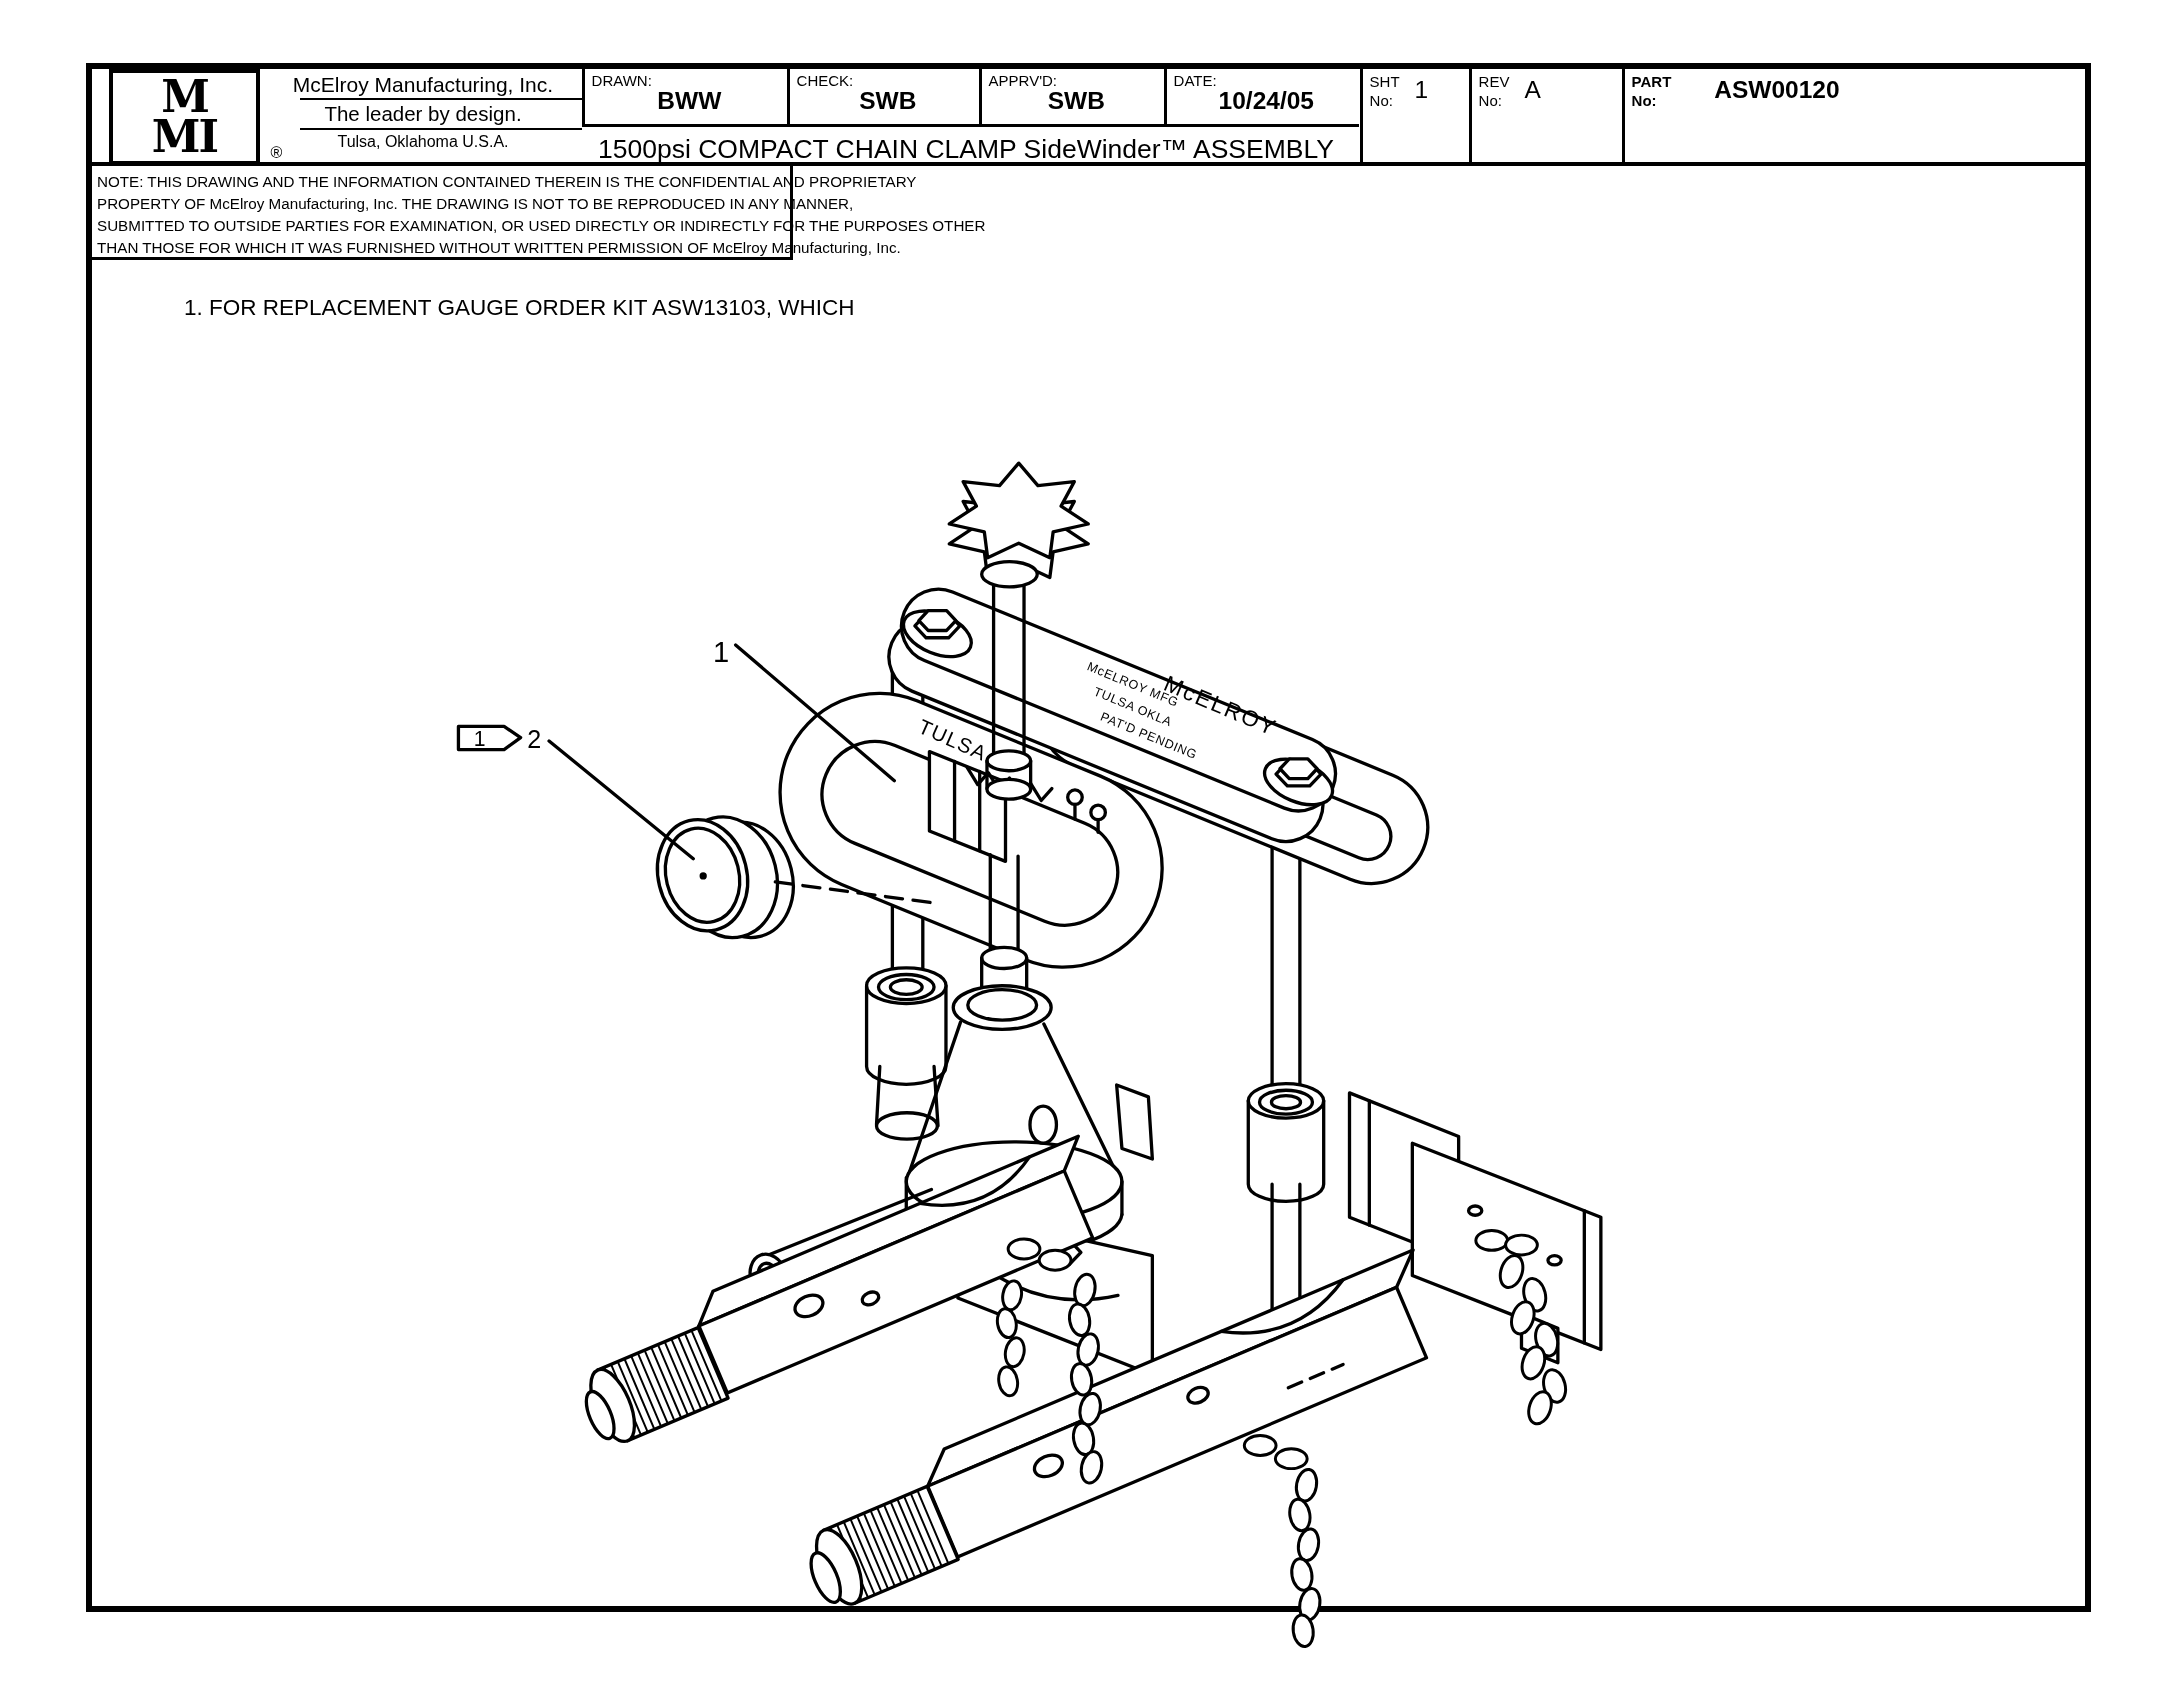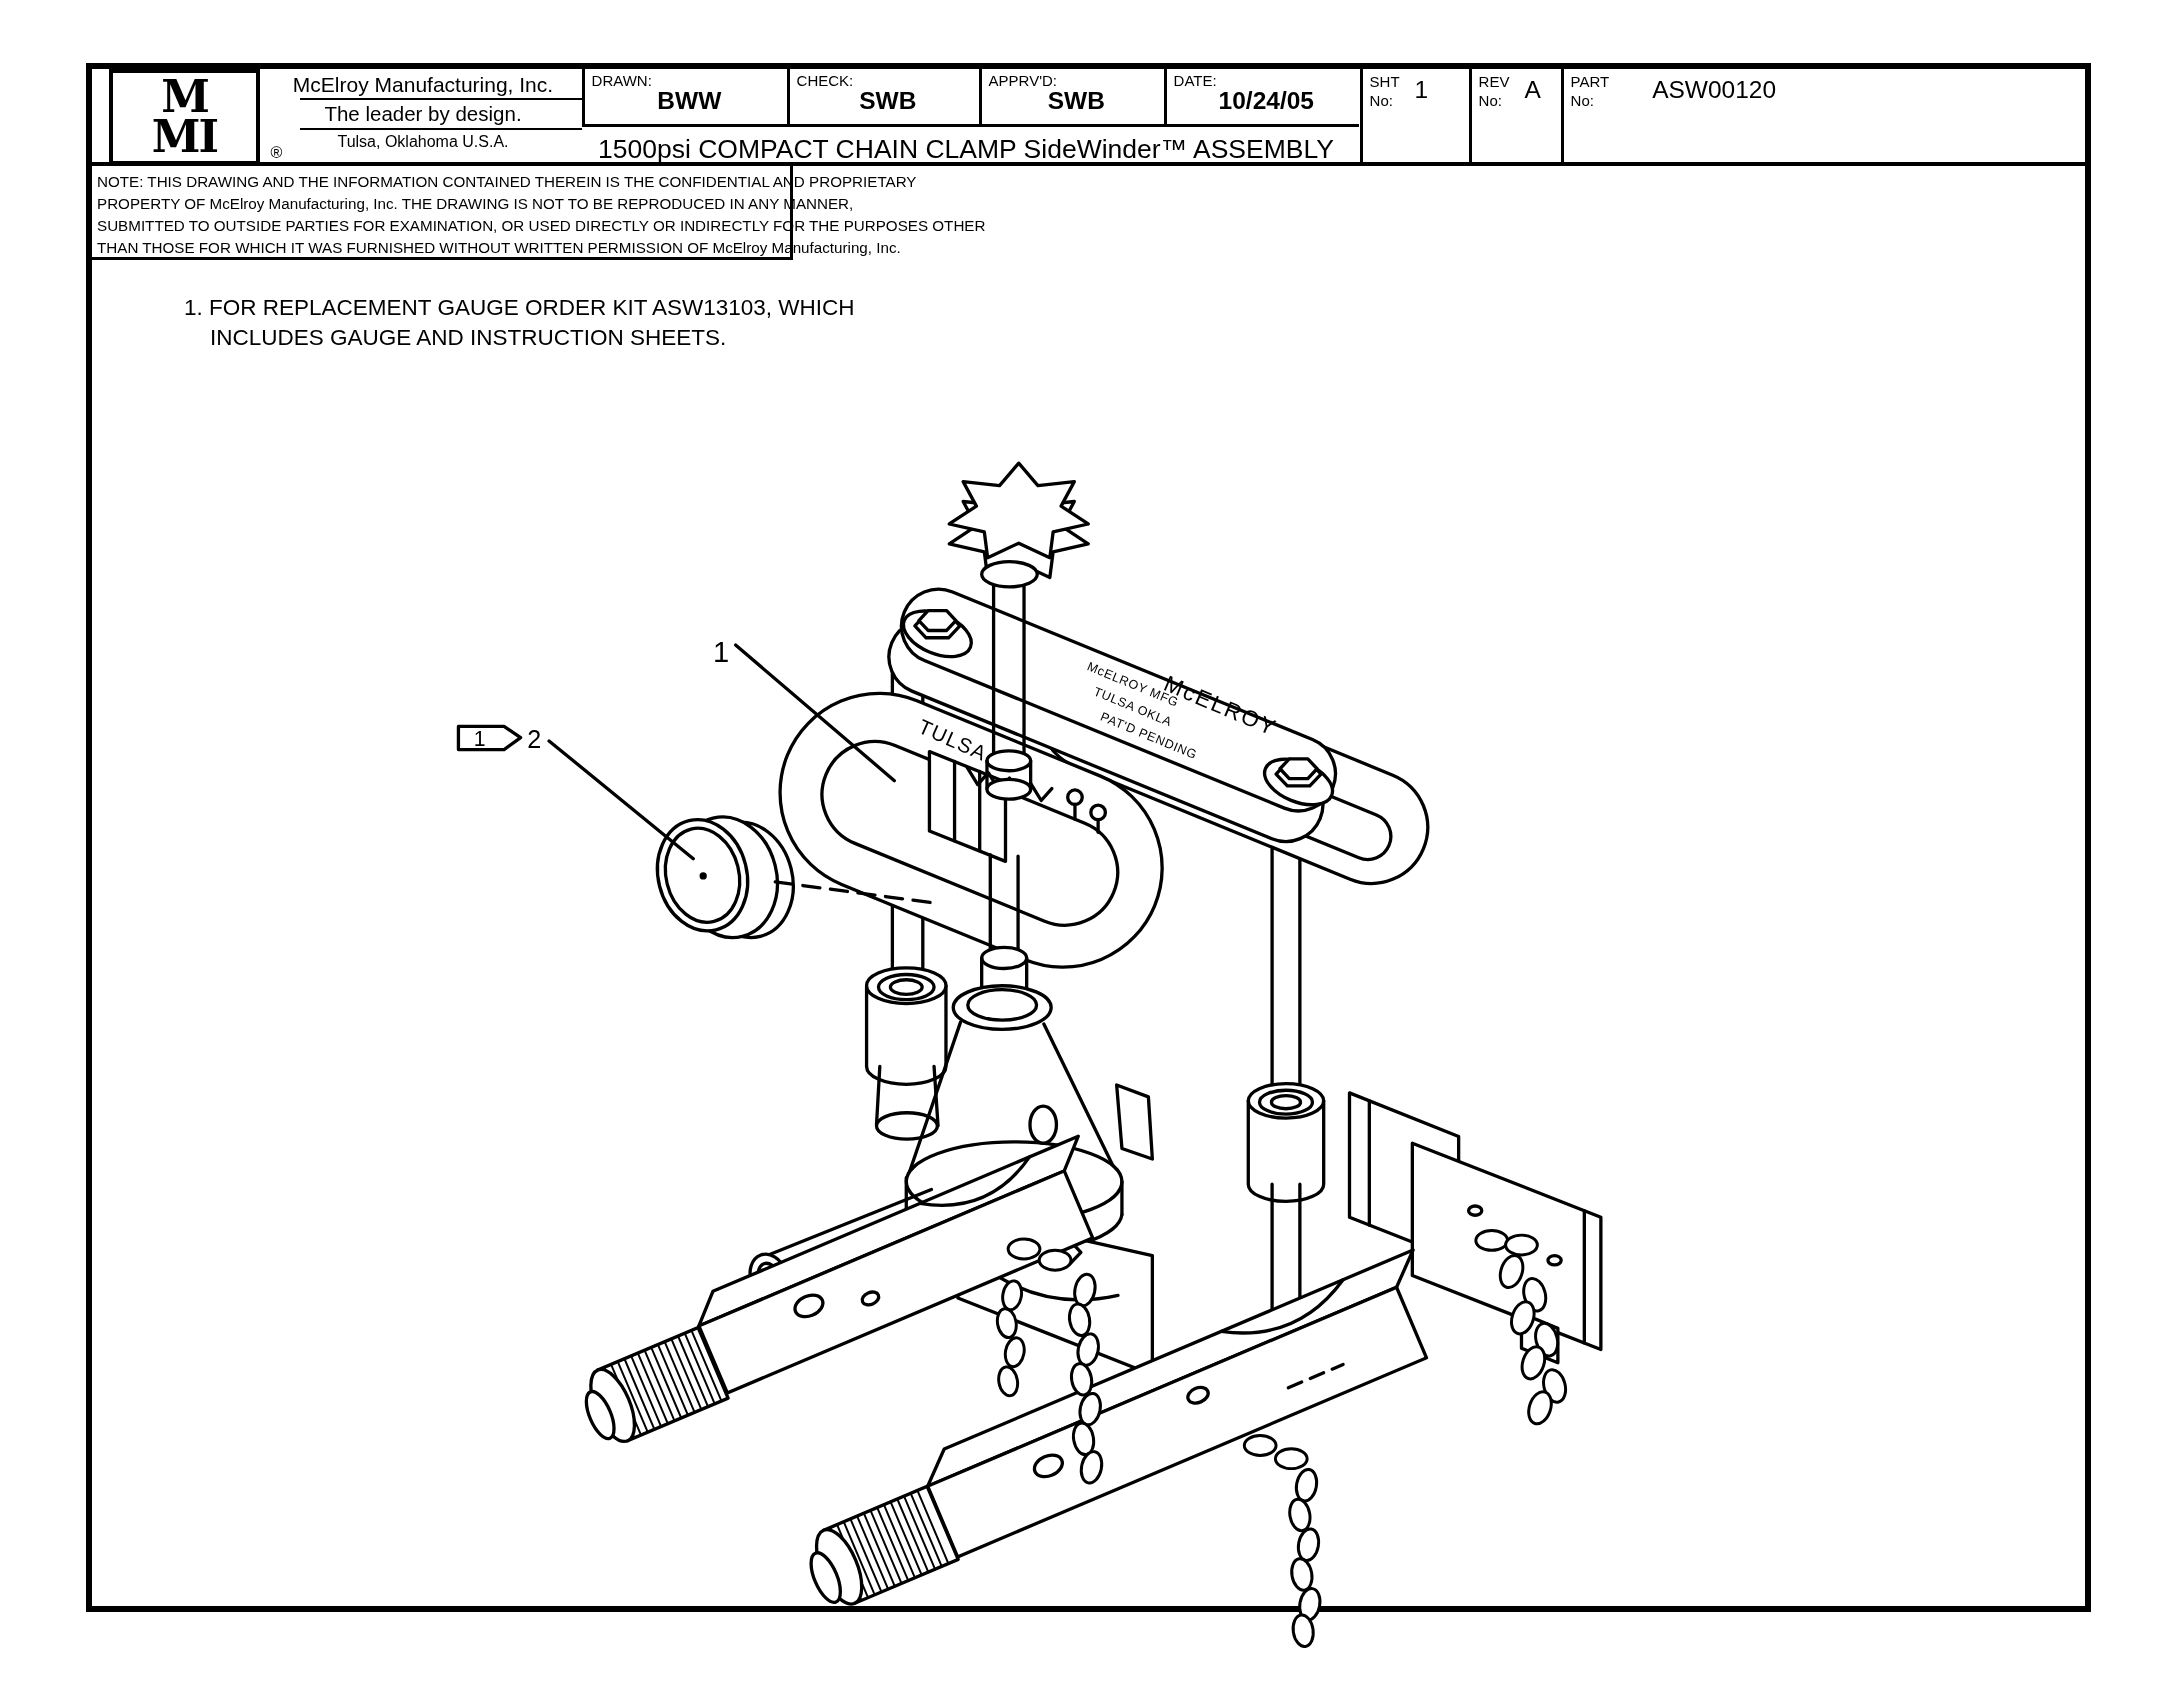--- a/index.html
+++ b/index.html
@@ -80,39 +80,38 @@
 <div class="abs cell tallcell" style="left:1360px;width:109px;">
   <span class="stack"><span>SHT</span><br>
   <span>No:</span></span>
   <span class="val">1</span>
 </div>
 <div class="abs cell tallcell" style="left:1469px;width:93px;">
   <span class="stack"><span>REV</span><br>
   <span>No:</span></span>
   <span class="val">A</span>
 </div>
-<div class="abs cell tallcell" style="left:1561px;width:529px;">
+<div class="abs cell tallcell" style="left:1622px;width:529px;font-weight:bold;">
   <span class="stack"><span>PART</span><br>
   <span>No:</span></span>
   <span class="val" style="margin-left:40px;">ASW00120</span>
 </div>
 
 <div class="abs titlerow">1500psi COMPACT CHAIN CLAMP SideWinder™ ASSEMBLY</div>
 <div class="abs blockbottom"></div>
 
 <div class="abs notebox">
   <div>NOTE: THIS DRAWING AND THE INFORMATION CONTAINED THEREIN IS THE CONFIDENTIAL AND PROPRIETARY</div>
   <div>PROPERTY OF McElroy Manufacturing, Inc. THE DRAWING IS NOT TO BE REPRODUCED IN ANY MANNER,</div>
   <div>SUBMITTED TO OUTSIDE PARTIES FOR EXAMINATION, OR USED DIRECTLY OR INDIRECTLY FOR THE PURPOSES OTHER</div>
   <div>THAN THOSE FOR WHICH IT WAS FURNISHED WITHOUT WRITTEN PERMISSION OF McElroy Manufacturing, Inc.</div>
 </div>
 
 <div class="abs notes">
   <div class="notes-l1">1. FOR REPLACEMENT GAUGE ORDER KIT ASW13103, WHICH</div>
-  <div class="notes-l2">INCLUDES GAUGE AND INSTRUCTION SHEETS.</div>
 </div>
 
 <svg class="abs drawing" viewBox="0 0 3300 2550">
 <g fill="#ffffff" stroke="#000" stroke-width="5" stroke-linejoin="round" stroke-linecap="round">
 
   <g>
     <path d="M1349,1000 V1490 M1395,1002 V1490" fill="none"></path>
     <path d="M1923,1235 V1664 M1965,1238 V1664" fill="none"></path>
   </g>
 

